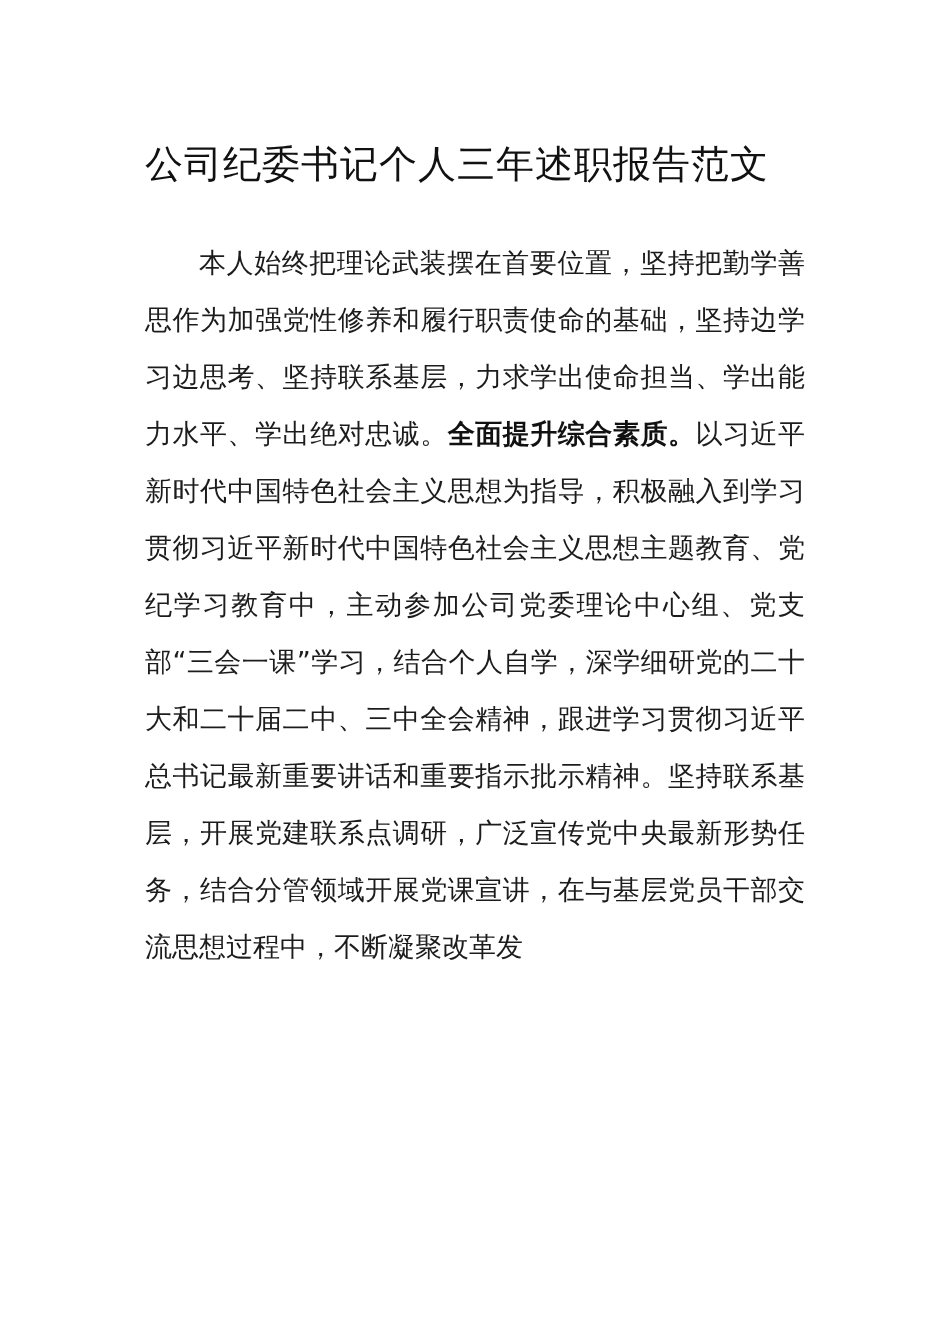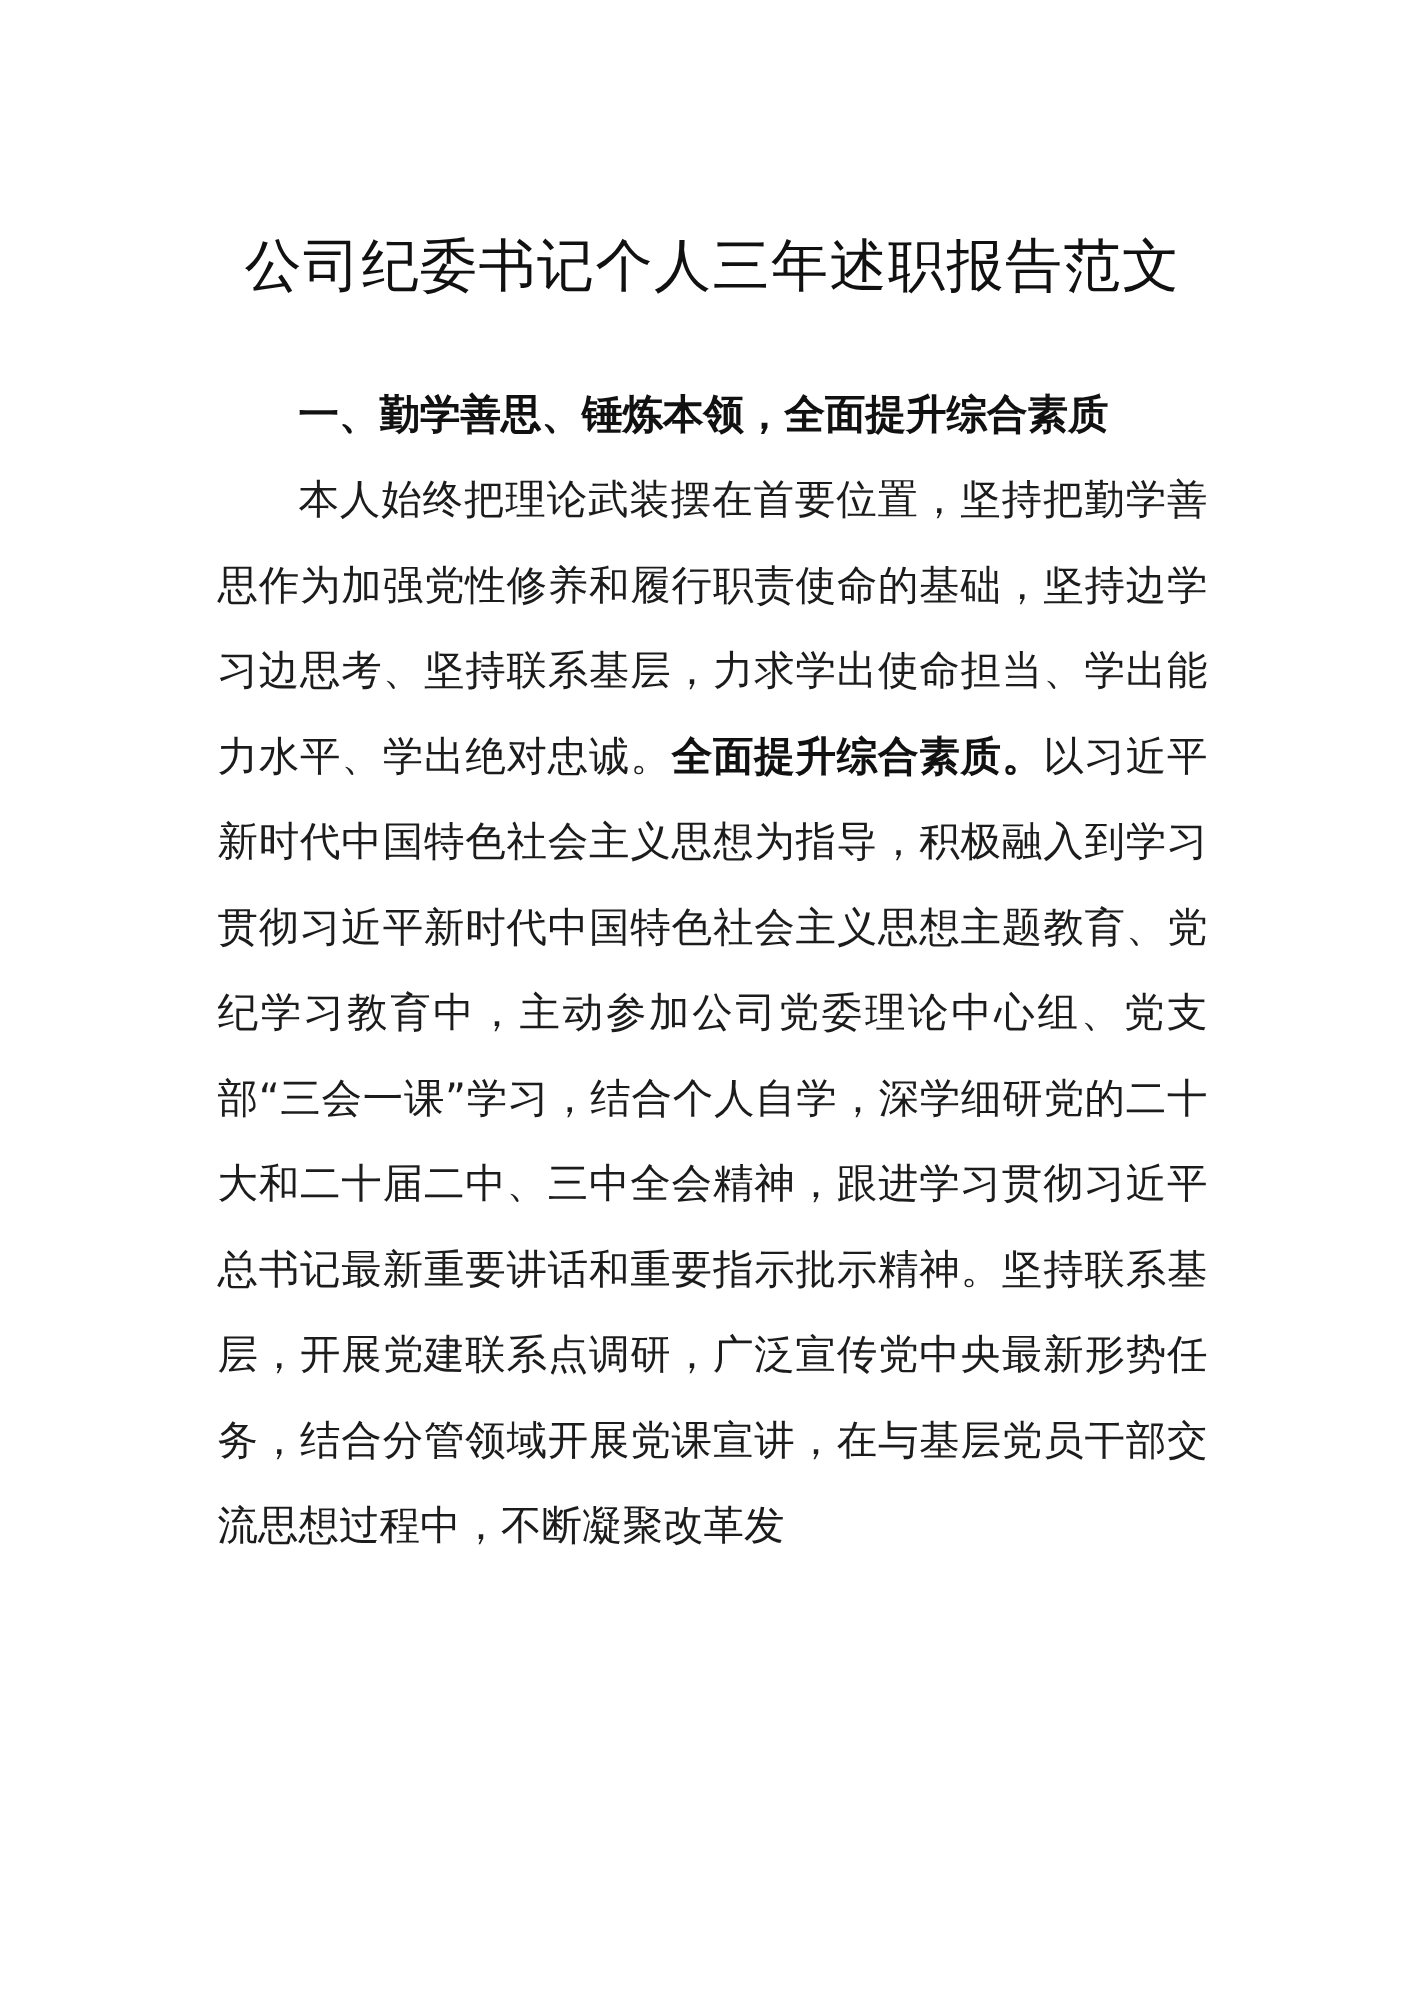--- a/index.html
+++ b/index.html
@@ -16,24 +16,24 @@
     overflow: hidden;
     box-sizing: border-box;
     padding: 136px 145px 0 145px;
     color: #1c1c1c;
   }
   .doc-title {
     font-family: "Liberation Sans", "DejaVu Sans", sans-serif;
     font-size: 38px;
     font-weight: 500;
     line-height: 1.35;
-    text-align: center;
+    text-align: left;
     letter-spacing: 1px;
     color: #111111;
-    margin: 17px 0 44px 0;
+    margin: 3px 0 44px 0;
   }
   .doc-body {
     font-family: "DejaVu Sans", "Liberation Sans", sans-serif;
   }
   .doc-body p {
     font-size: 27px;
     line-height: 57px;
     margin: 0;
     text-indent: 2em;
     text-align: justify;
@@ -49,16 +49,15 @@
     font-weight: bold;
     color: #111111;
   }
 </style>
 </head>
 <body>
 
 <div class="page">
   <h1 class="doc-title">公司纪委书记个人三年述职报告范文</h1>
   <div class="doc-body">
-      <p class="heading"><span class="seg-bold">一、勤学善思、锤炼本领，全面提升综合素质</span></p>
       <p class="paragraph"><span>本人始终把理论武装摆在首要位置，坚持把勤学善思作为加强党性修养和履行职责使命的基础，坚持边学习边思考、坚持联系基层，力求学出使命担当、学出能力水平、学出绝对忠诚。</span><span class="seg-bold">全面提升综合素质。</span><span>以习近平新时代中国特色社会主义思想为指导，积极融入到学习贯彻习近平新时代中国特色社会主义思想主题教育、党纪学习教育中，主动参加公司党委理论中心组、党支部“三会一课”学习，结合个人自学，深学细研党的二十大和二十届二中、三中全会精神，跟进学习贯彻习近平总书记最新重要讲话和重要指示批示精神。坚持联系基层，开展党建联系点调研，广泛宣传党中央最新形势任务，结合分管领域开展党课宣讲，在与基层党员干部交流思想过程中，不断凝聚改革发</span></p>
     </div>
 </div>
 
 </body></html>

